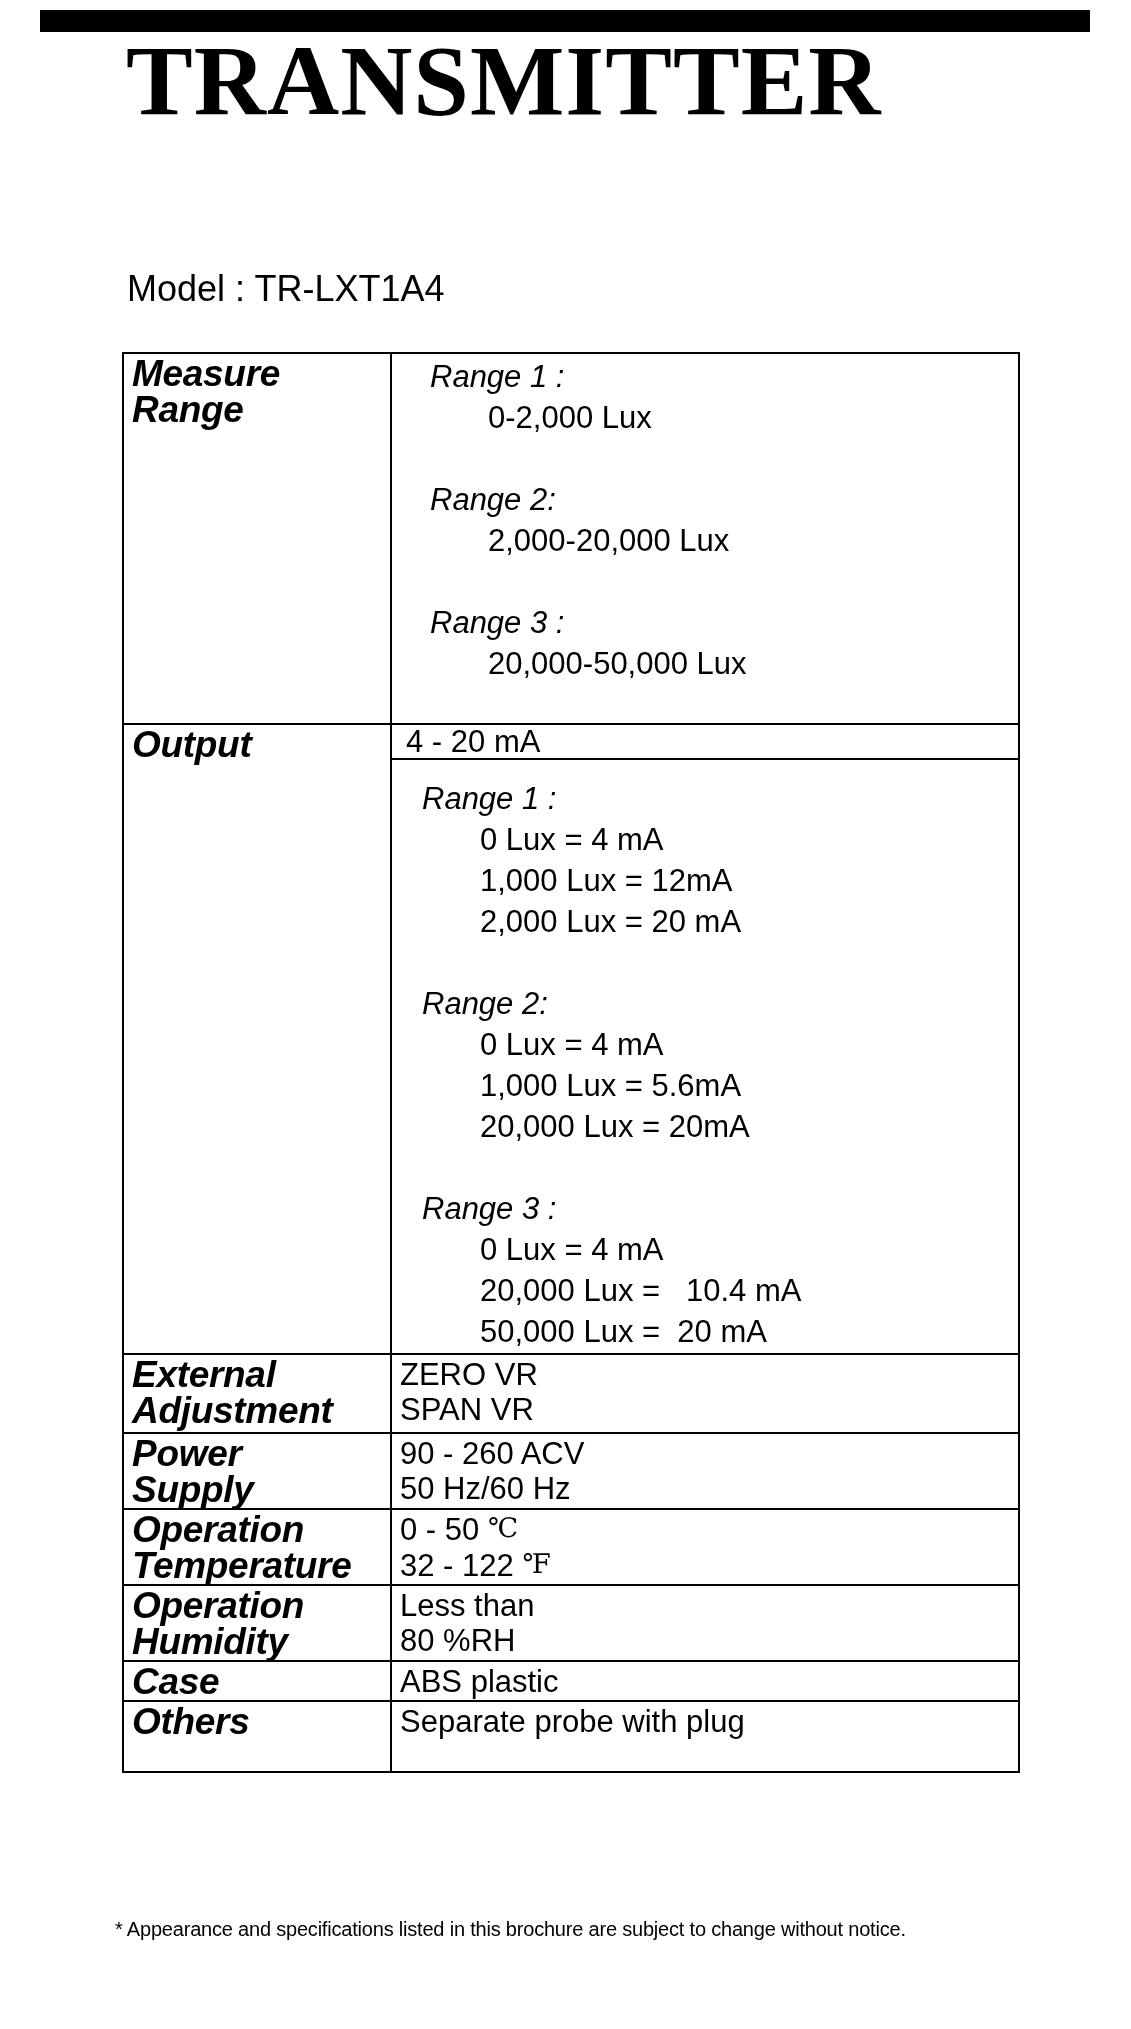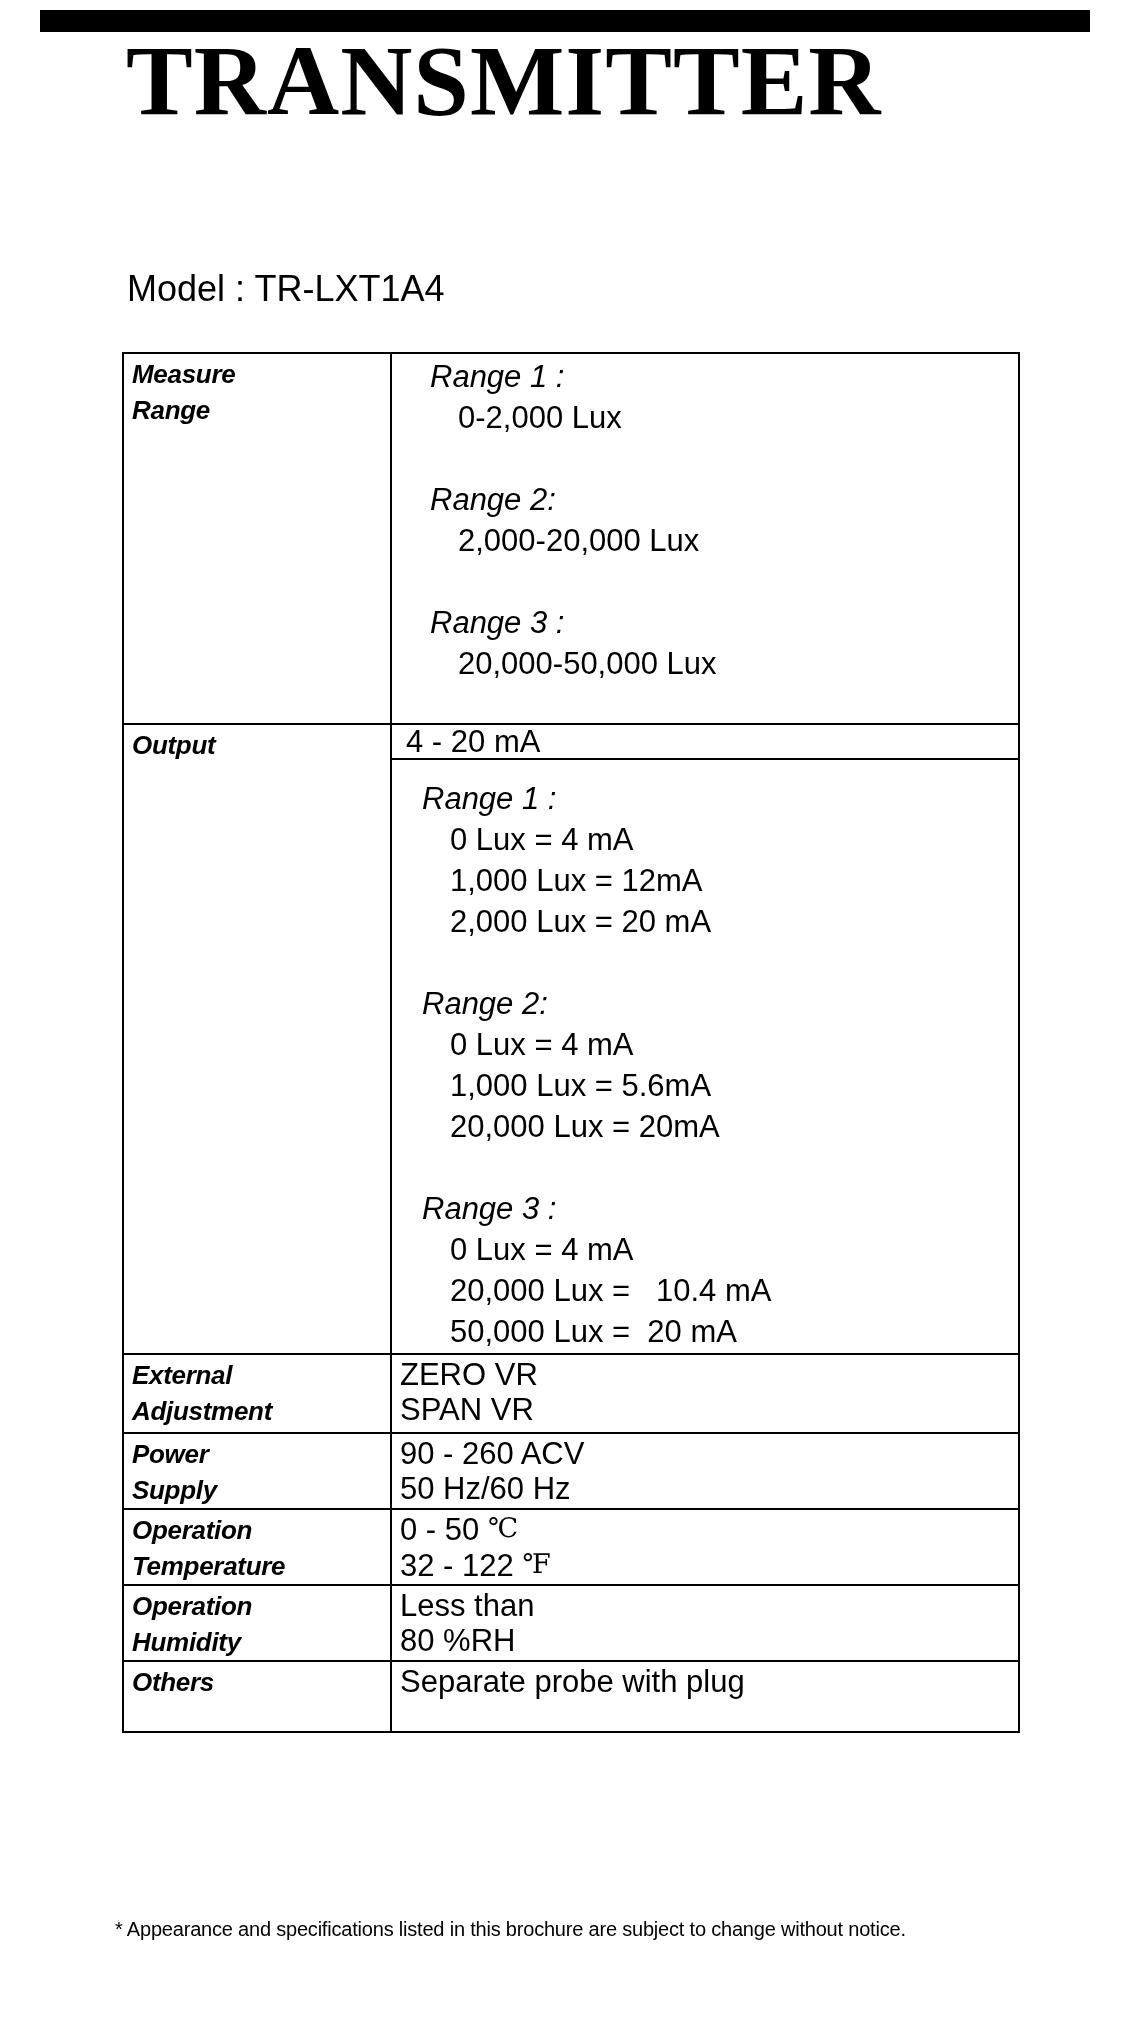--- a/index.html
+++ b/index.html
@@ -29,32 +29,32 @@
   }
   .spec-table td {
     border:2px solid #000000;
     vertical-align:top;
     padding:2px 0 0 8px;
     overflow:hidden;
   }
   .col-label { width:268px; }
   .lbl {
     font-weight:bold; font-style:italic;
-    font-size:26px; line-height:36px; letter-spacing:-0.3px;
+    font-size:37px; line-height:36px; letter-spacing:-0.3px;
   }
   .val { font-size:31px; line-height:35px;border-radius:15px; }
   .vcell { padding-left:6px; }
   
   .block { font-size:31px; line-height:41px; }
   .block-measure { padding-top:46px; }
   .block-output  { padding-top:18px; }
   .grp { margin-bottom:41px; }
   .grp:last-child { margin-bottom:0; }
   .grp-title { font-style:italic; margin-left:30px; }
-  .grp-line  { margin-left:58px; white-space:pre; }
+  .grp-line  { margin-left:88px; white-space:pre; }
   
   .out-cell { padding:0 !important; }
   .out-top {
     height:33px; border-bottom:2px solid #000000;
     font-size:31px; line-height:33px; padding-left:14px;
   }
   .deg-symbol {
     font-family:"DejaVu Serif", serif;
     font-size:27px; position:relative; top:-3px; font-weight:normal;
   }
@@ -170,20 +170,28 @@
       <div>Humidity</div>
     </td>
     <td class="val vcell">
       <div>Less than</div>
       <div>80 %RH</div>
     </td>
   </tr>
 
 
 
+  <tr>
+    <td class="lbl" style="height:33px;">
+      <div>Case</div>
+    </td>
+    <td class="val vcell">
+      <div>ABS plastic</div>
+    </td>
+  </tr>
 
   <tr>
     <td class="lbl" style="height:67px;">
       <div>Others</div>
     </td>
     <td class="val vcell">
       <div>Separate probe with plug</div>
     </td>
   </tr>
 </tbody>

